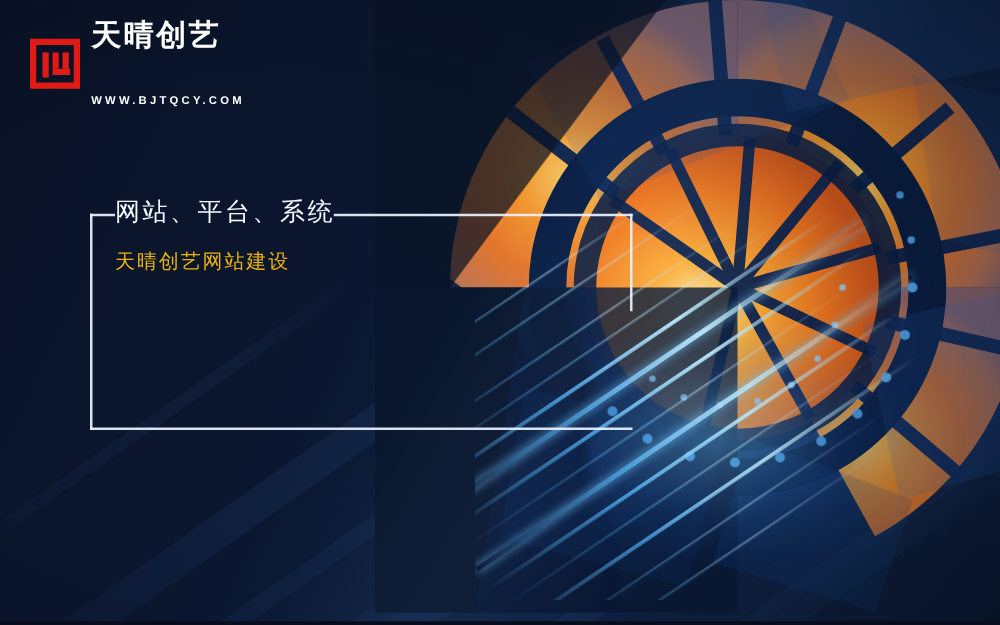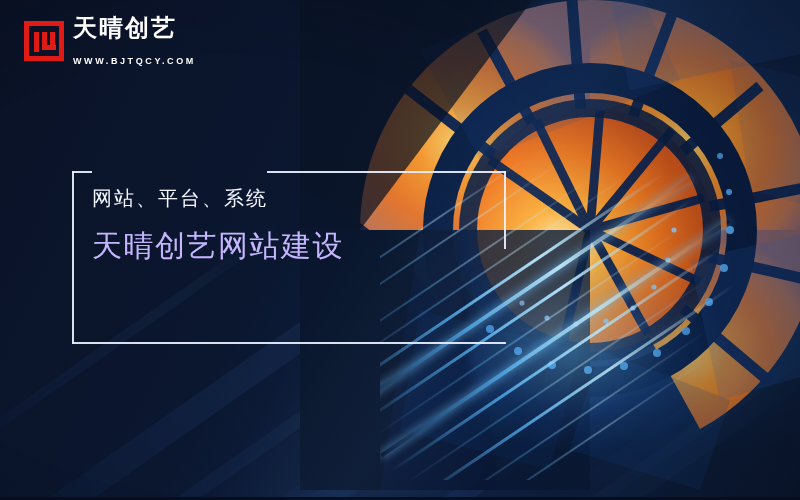--- a/index.html
+++ b/index.html
@@ -53,58 +53,58 @@
   
   .logo{position:absolute;left:24px;top:16px;display:flex;align-items:center;gap:9px;}
   .logo-mark{
     width:40px;height:40px;position:relative;flex:0 0 auto;
     border:5px solid #e01a14;box-sizing:border-box;
   }
   .logo-mark .g1{position:absolute;left:5px;top:6px;width:5px;height:20px;background:#e01a14;}
   .logo-mark .g2{position:absolute;left:13px;top:6px;width:5px;height:13px;background:#e01a14;}
   .logo-mark .g3{position:absolute;left:13px;top:19px;width:14px;height:5px;background:#e01a14;}
   .logo-mark .g4{position:absolute;left:21px;top:6px;width:5px;height:13px;background:#e01a14;}
-  .logo-text{display:flex;flex-direction:column;justify-content:center;}
+  .logo-text{display:flex;flex-direction:column;justify-content:center;gap:19px;}
   .logo-cn{
     color:#ffffff;font-size:24px;font-weight:bold;line-height:1.05;
     letter-spacing:2px;
     font-family:"DejaVu Sans","Liberation Sans",sans-serif;
   }
   .logo-url{
     color:#ffffff;font-size:9px;font-weight:bold;letter-spacing:2.6px;
     margin-top:16px;line-height:1;
   }
 
   
   .frame{position:absolute;left:72px;top:171px;width:434px;height:173px;pointer-events:none;}
   .frame .ln{position:absolute;background:rgba(235,242,255,0.92);}
   .frame .top-left{left:0;top:0;width:20px;height:2px;}
   .frame .top-right{left:195px;top:0;right:0;height:2px;}
   .frame .v-left{left:0;top:0;width:2px;height:100%;}
   .frame .v-right{right:0;top:0;width:2px;height:78px;}
   .frame .bottom{left:0;bottom:0;width:100%;height:2px;}
 
-  .copy{position:absolute;left:92px;top:155px;width:430px;margin-top:29px;}
+  .copy{position:absolute;left:92px;top:155px;width:430px;}
   .eyebrow{
     color:#f2f6ff;font-size:20px;letter-spacing:2px;line-height:1.4;
     font-family:"DejaVu Sans","Liberation Sans",sans-serif;
     white-space:nowrap;
   }
   .headline{
     margin-top:16px;
     color:#ffffff;font-size:49px;font-weight:bold;letter-spacing:1px;
     line-height:1.08;white-space:nowrap;
     font-family:"DejaVu Sans","Liberation Sans",sans-serif;
     text-shadow:0 2px 10px rgba(4,12,28,0.8);
   }
   .subline{
     margin-top:17px;
-    color:#c4b5fd;font-size:30px;letter-spacing:1.5px;line-height:1.3;
+    color:#eab308;font-size:16px;letter-spacing:1.5px;line-height:1.3;
     white-space:nowrap;
-    font-family:Liberation Mono, monospace;
+    font-family:Liberation Sans, sans-serif;
   }
 </style>
 </head>
 <body>
 
 <div class="banner">
 
   <div class="bg-base"></div>
 
   <div class="streaks">

